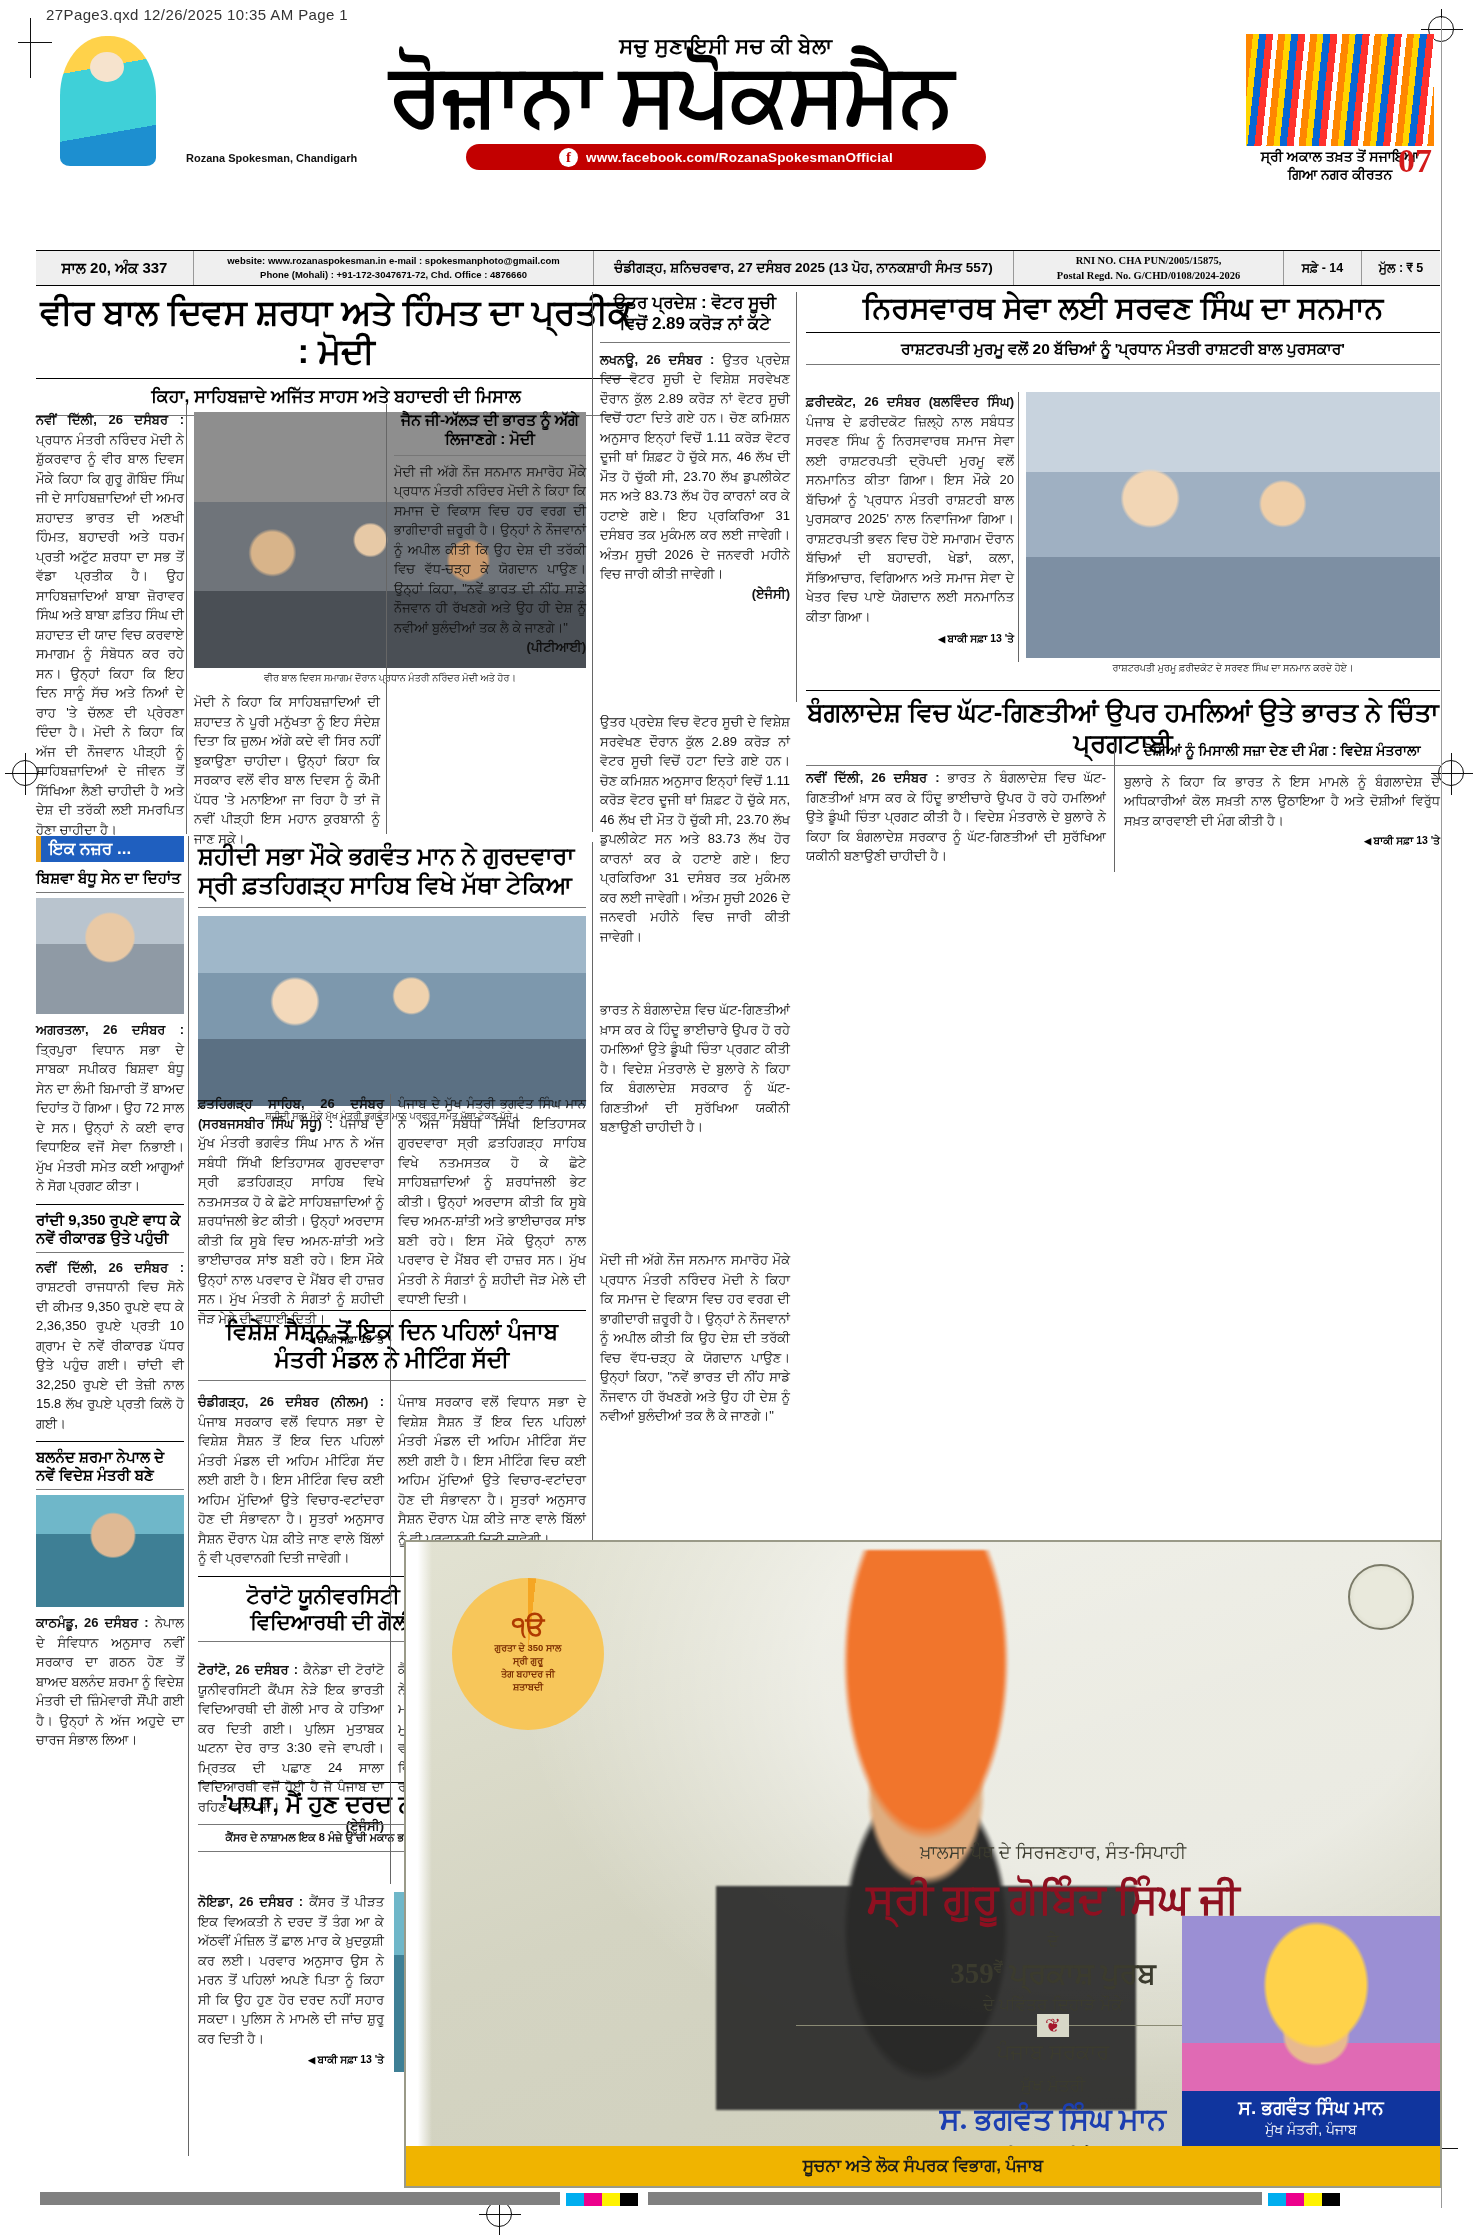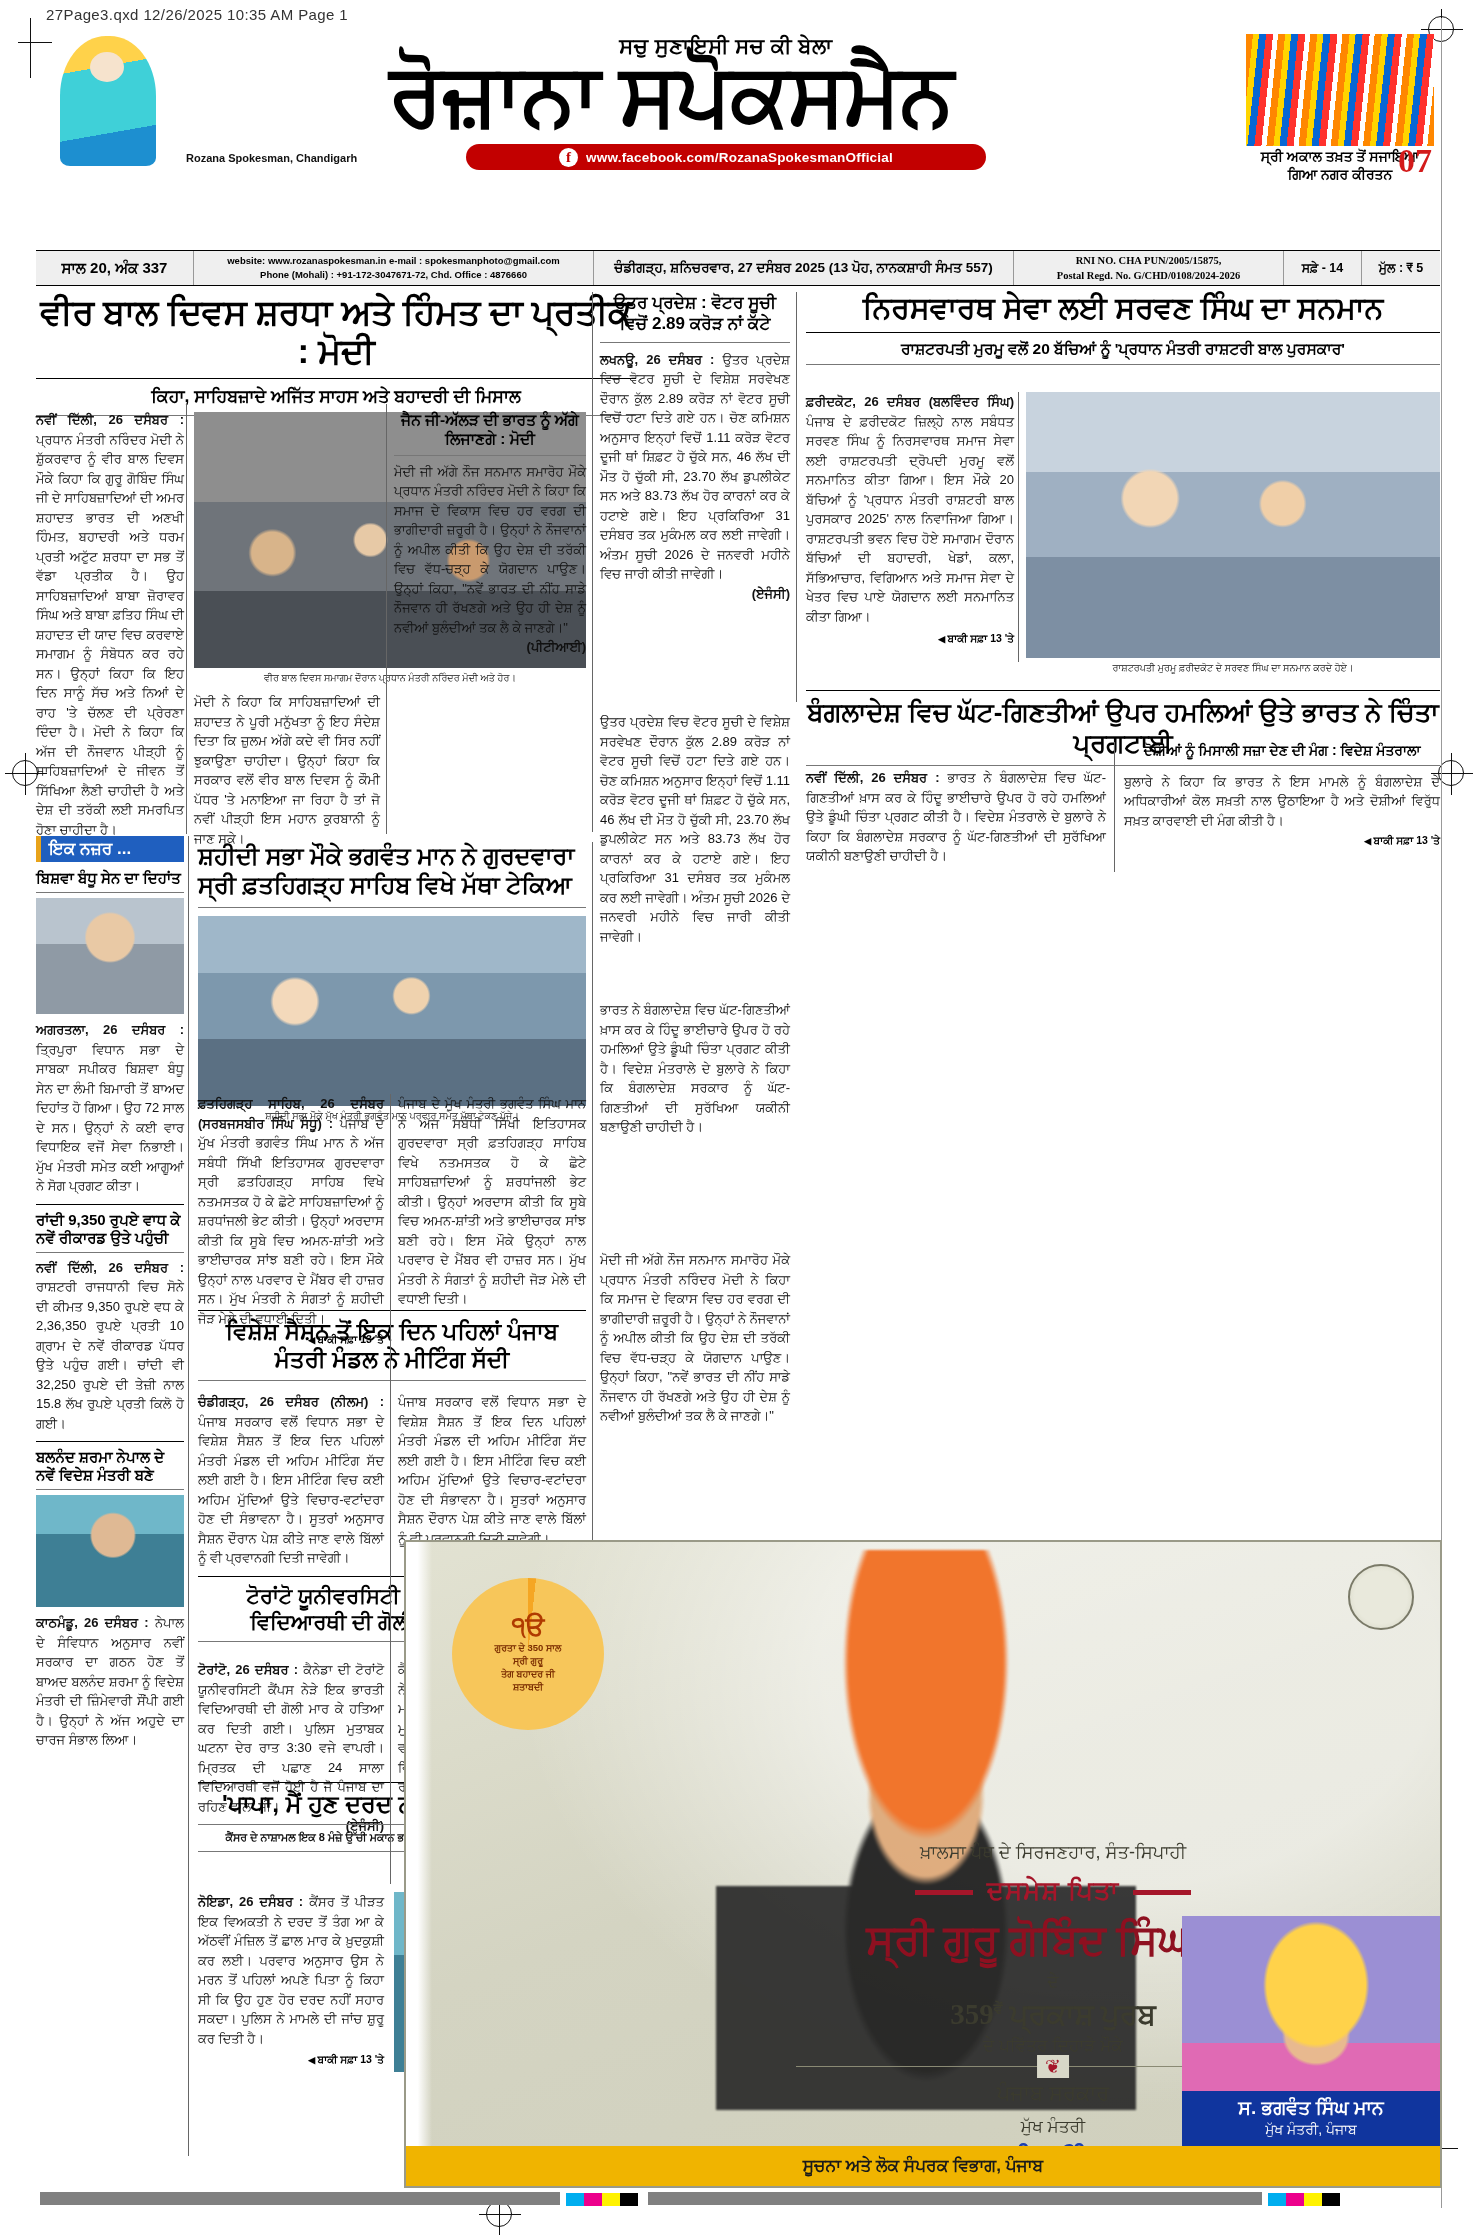--- a/index.html
+++ b/index.html
@@ -497,23 +497,20 @@
     <div class="ad-sunburst">
       <div class="ik">੧ੳ</div>
       <div style="white-space:pre-line;">ਗੁਰਤਾ ਦੇ 350 ਸਾਲ
 ਸ੍ਰੀ ਗੁਰੂ
 ਤੇਗ ਬਹਾਦਰ ਜੀ
 ਸ਼ਤਾਬਦੀ</div>
     </div>
 
     <div class="ad-center">
       <div class="ad-l1">ਖ਼ਾਲਸਾ ਪੰਥ ਦੇ ਸਿਰਜਣਹਾਰ, ਸੰਤ-ਸਿਪਾਹੀ</div>
-      <div class="ad-l2">
-        <span class="bar"></span><span>ਦਸਮੇਸ਼ ਪਿਤਾ</span><span class="bar"></span>
-      </div>
       <div class="ad-l3">ਸ੍ਰੀ ਗੁਰੂ ਗੋਬਿੰਦ ਸਿੰਘ ਜੀ</div>
       <div class="ad-l4">ਦੇ</div>
       <div class="ad-l5">
         <span>359</span><sup>ਵੇਂ</sup><span> ਪ੍ਰਕਾਸ਼ ਪੁਰਬ</span>
       </div>
       <div class="ad-l6">ਦੇ ਪਵਿੱਤਰ ਦਿਹਾੜੇ ਮੌਕੇ</div>
       <div class="ad-div"></div>
       <div class="ad-l7">ਪੰਜਾਬ ਸਰਕਾਰ</div>
       <div class="ad-l8">ਮੁੱਖ ਮੰਤਰੀ</div>
       <div class="ad-l9">ਸ. ਭਗਵੰਤ ਸਿੰਘ ਮਾਨ</div>

